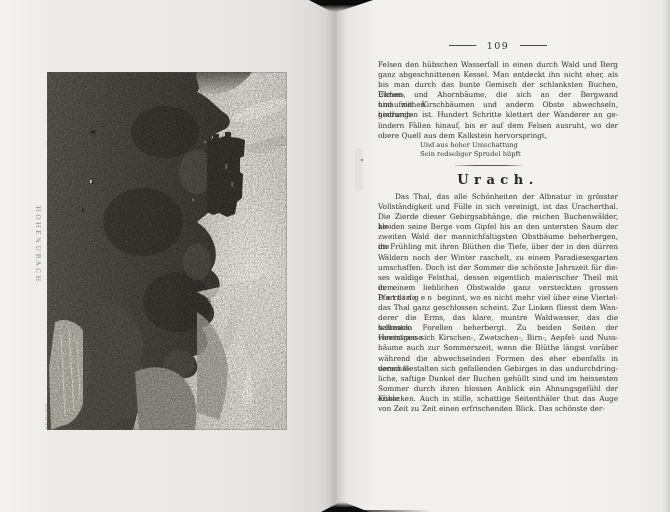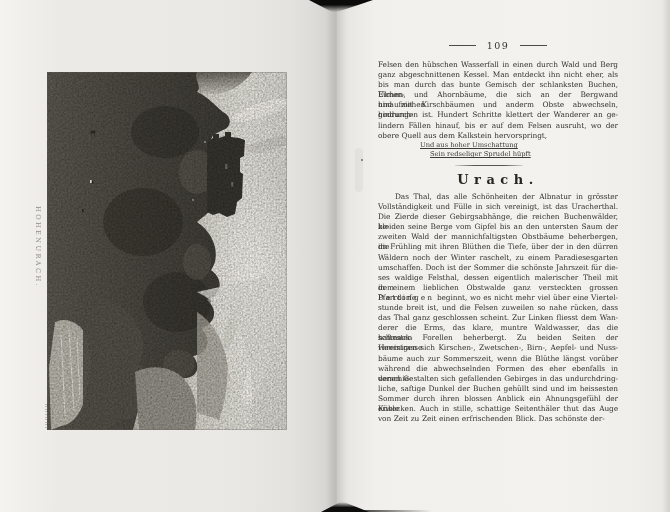--- a/index.html
+++ b/index.html
@@ -45,22 +45,22 @@
   .para{position:absolute;left:41px;width:240px;font-size:7.4px;line-height:10.1px;
     color:#34332d;letter-spacing:-0.1px;word-spacing:.4px;}
   .para .line{text-align:justify;text-align-last:justify;text-justify:inter-word;height:10.1px;}
   .para .line.natural{text-align-last:left;}
   .para .line.indent{text-indent:17px;}
   .para1{top:60px;}
   .para2{top:192px;}
   .gesperrt{letter-spacing:2.1px;}
 
   .poem{position:absolute;left:83px;top:141px;font-size:6.7px;line-height:9.3px;color:#3c3b34;}
-  .poem .line{height:9.3px;text-decoration:underline;}
-  .poem .line:nth-child(2){margin-left:10px;}
+  .poem .line{height:9.3px;}
+  .poem .line:nth-child(2){}
 
   .divider{position:absolute;left:118px;top:165px;width:68px;height:1.2px;
     background:linear-gradient(90deg,rgba(60,59,53,.15),rgba(60,59,53,.85) 28%,rgba(60,59,53,.85) 72%,rgba(60,59,53,.15));}
   .heading{position:absolute;left:41px;top:172px;width:240px;margin:0;text-align:center;
     font-size:13px;font-weight:bold;letter-spacing:5.5px;color:#27261f;}
   .speck{position:absolute;left:24px;top:159px;width:2px;height:2px;border-radius:50%;
     background:#56554e;opacity:.85;}
   .smudge{position:absolute;left:18px;top:148px;width:8px;height:44px;border-radius:4px;
     background:rgba(120,118,110,.07);}
 </style>
@@ -225,21 +225,20 @@
         <div class="line">Vollständigkeit und Fülle in sich vereinigt, ist das Uracherthal.</div>
         <div class="line">Die Zierde dieser Gebirgsabhänge, die reichen Buchenwälder, be-</div>
         <div class="line">kleiden seine Berge vom Gipfel bis an den untersten Saum der</div>
         <div class="line">zweiten Wald der mannichfaltigsten Obstbäume beherbergen, die</div>
         <div class="line">im Frühling mit ihren Blüthen die Tiefe, über der in den dürren</div>
         <div class="line">Wäldern noch der Winter raschelt, zu einem Paradiesesgarten</div>
         <div class="line">umschaffen.  Doch ist der Sommer die schönste Jahrszeit für die-</div>
         <div class="line">ses waldige Felsthal, dessen eigentlich malerischer Theil mit dem</div>
         <div class="line">in einem lieblichen Obstwalde ganz versteckten grossen Pfarrdorfe</div>
         <div class="line"><span class="gesperrt">Dettingen</span> beginnt, wo es nicht mehr viel über eine Viertel-</div>
-        <div class="line">stunde breit ist, und die Felsen zuweilen so nahe rücken, dass</div>
         <div class="line">das Thal ganz geschlossen scheint.  Zur Linken fliesst dem Wan-</div>
         <div class="line">derer die Erms, das klare, muntre Waldwasser, das die schmack-</div>
         <div class="line">haftesten Forellen beherbergt.  Zu beiden Seiten der Heerstrasse</div>
         <div class="line">vereinigen sich Kirschen-, Zwetschen-, Birn-, Aepfel- und Nuss-</div>
         <div class="line">bäume auch zur Sommerszeit, wenn die Blüthe längst vorüber</div>
         <div class="line">während die abwechselnden Formen des eher ebenfalls in verschie-</div>
         <div class="line">denen Gestalten sich gefallenden Gebirges in das undurchdring-</div>
         <div class="line">liche, saftige Dunkel der Buchen gehüllt sind und im heissesten</div>
         <div class="line">Sommer durch ihren blossen Anblick ein Ahnungsgefühl der Kühle</div>
         <div class="line">erwecken.  Auch in stille, schattige Seitenthäler thut das Auge</div>

